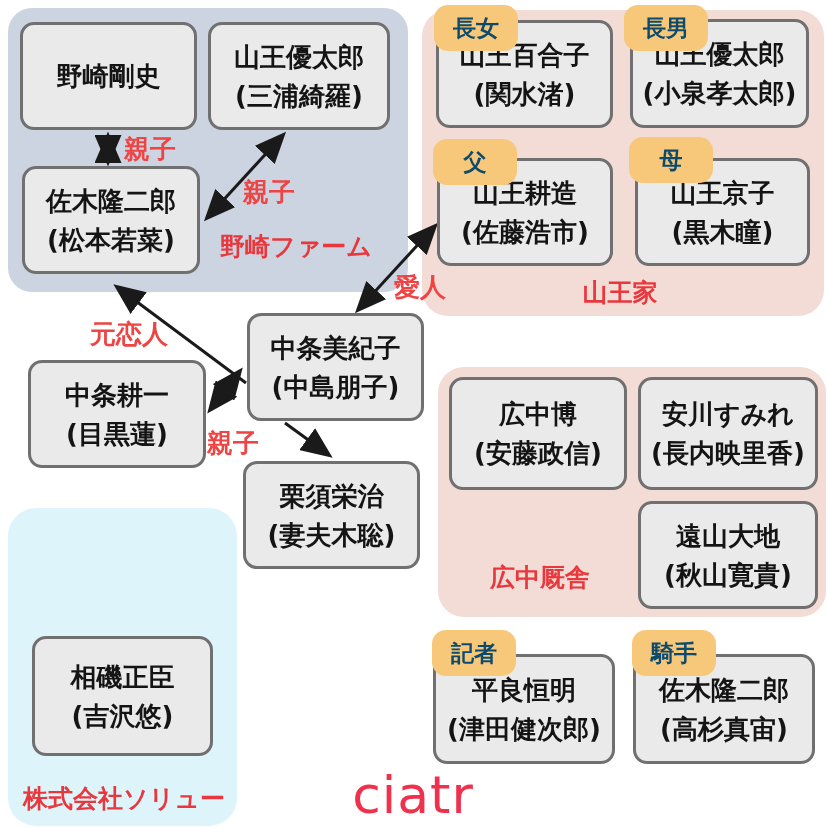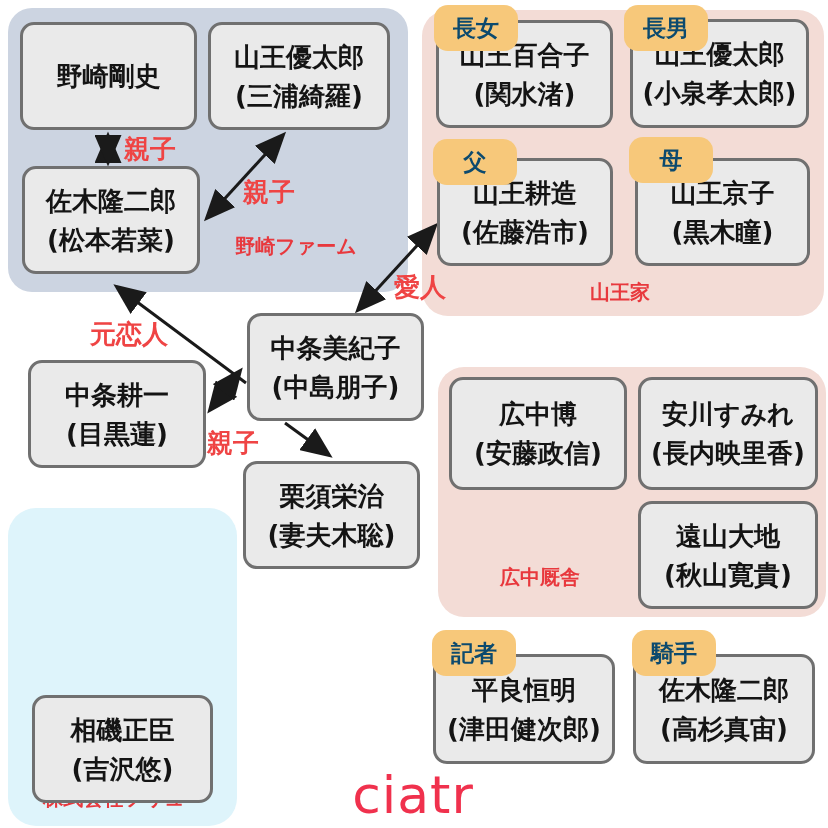--- a/index.html
+++ b/index.html
@@ -19,21 +19,21 @@
   .person .name,.person .actor{
     font-size:26px;font-weight:600;color:#141414;line-height:36px;white-space:nowrap;
   }
   .badge{
     position:absolute;z-index:12;width:84px;height:46px;border-radius:14px;background:#f7c87a;
     display:flex;align-items:center;justify-content:center;
     font-size:23px;font-weight:700;color:#0c4a6e;box-sizing:border-box;
   }
   .group-label{
     position:absolute;z-index:8;transform:translate(-50%,-50%);
-    color:#e8383d;font-size:20px;font-weight:700;white-space:nowrap;
+    color:#e8383d;font-size:25px;font-weight:700;white-space:nowrap;
   }
   .rel-label{
     position:absolute;z-index:6;transform:translate(-50%,-50%);
     color:#ef4444;font-size:26px;font-weight:600;white-space:nowrap;
   }
   .logo{
     position:absolute;z-index:8;transform:translate(-50%,-50%);
     color:#f0314d;font-size:52px;font-weight:400;letter-spacing:1px;white-space:nowrap;
   }
   svg.arrows{position:absolute;left:0;top:0;z-index:5;}
@@ -128,21 +128,21 @@
   <div class="person" style="left:433px;top:654px;width:182px;height:110px">
     <div class="name">平良恒明</div>
     <div class="actor">(津田健次郎)</div>
   </div>
   <div class="badge" style="left:632px;top:630px">騎手</div>
   <div class="person" style="left:633px;top:654px;width:182px;height:110px">
     <div class="name">佐木隆二郎</div>
     <div class="actor">(高杉真宙)</div>
   </div>
 
-  <div class="person" style="left:32px;top:695px;width:181px;height:108px">
+  <div class="person" style="left:32px;top:636px;width:181px;height:120px">
     <div class="name">相磯正臣</div>
     <div class="actor">(吉沢悠)</div>
   </div>
   <div class="group-label" style="left:124px;top:798px">株式会社ソリュー</div>
 
   <div class="rel-label" style="left:150px;top:149px">親子</div>
   <div class="rel-label" style="left:269px;top:192px">親子</div>
   <div class="rel-label" style="left:129px;top:334px">元恋人</div>
   <div class="rel-label" style="left:233px;top:443px">親子</div>
   <div class="rel-label" style="left:420px;top:287px">愛人</div>

